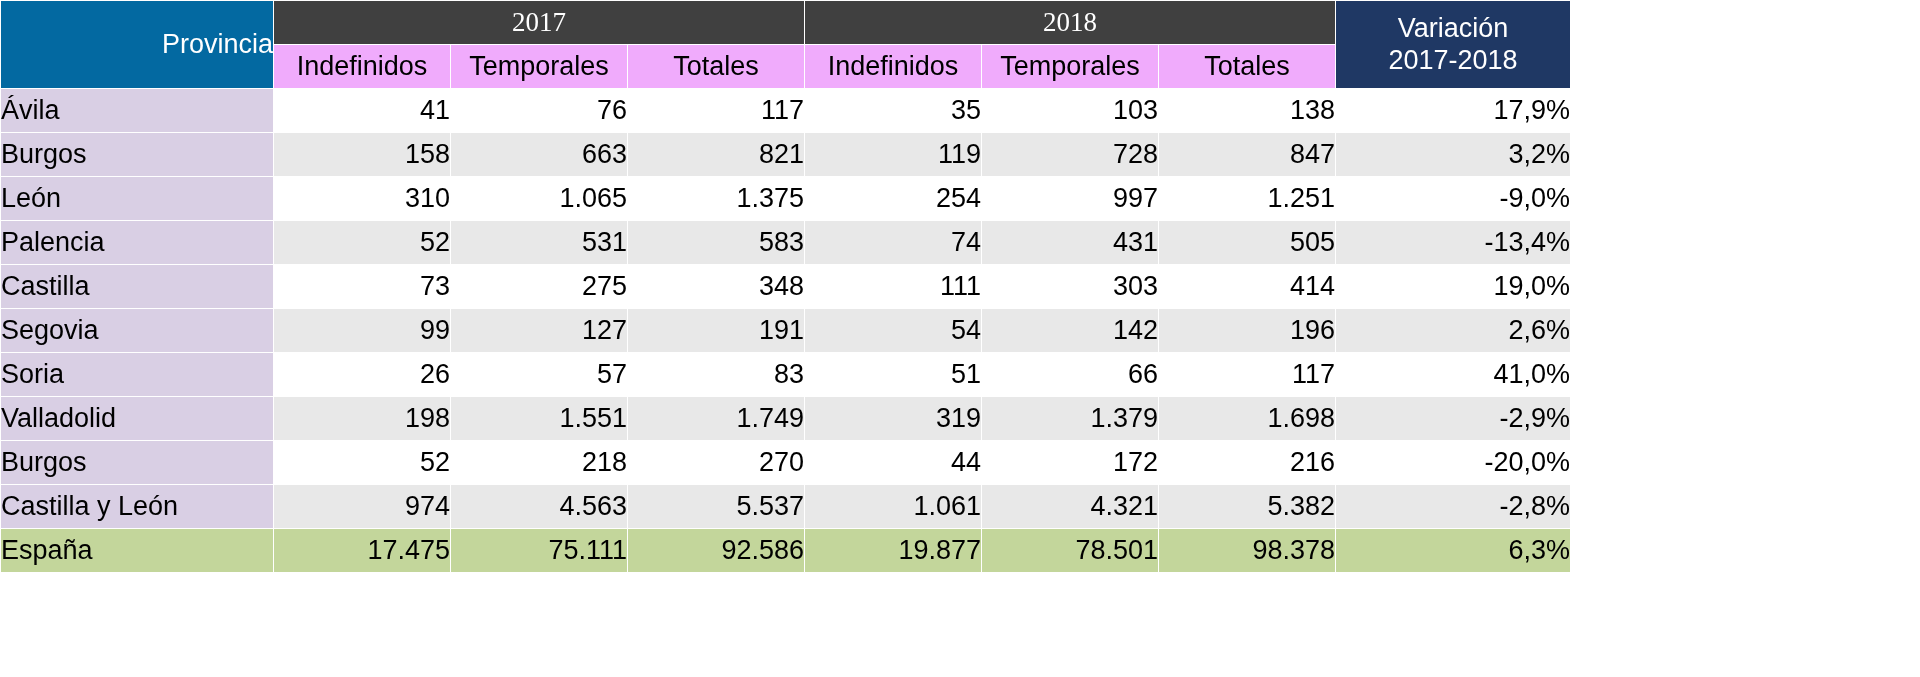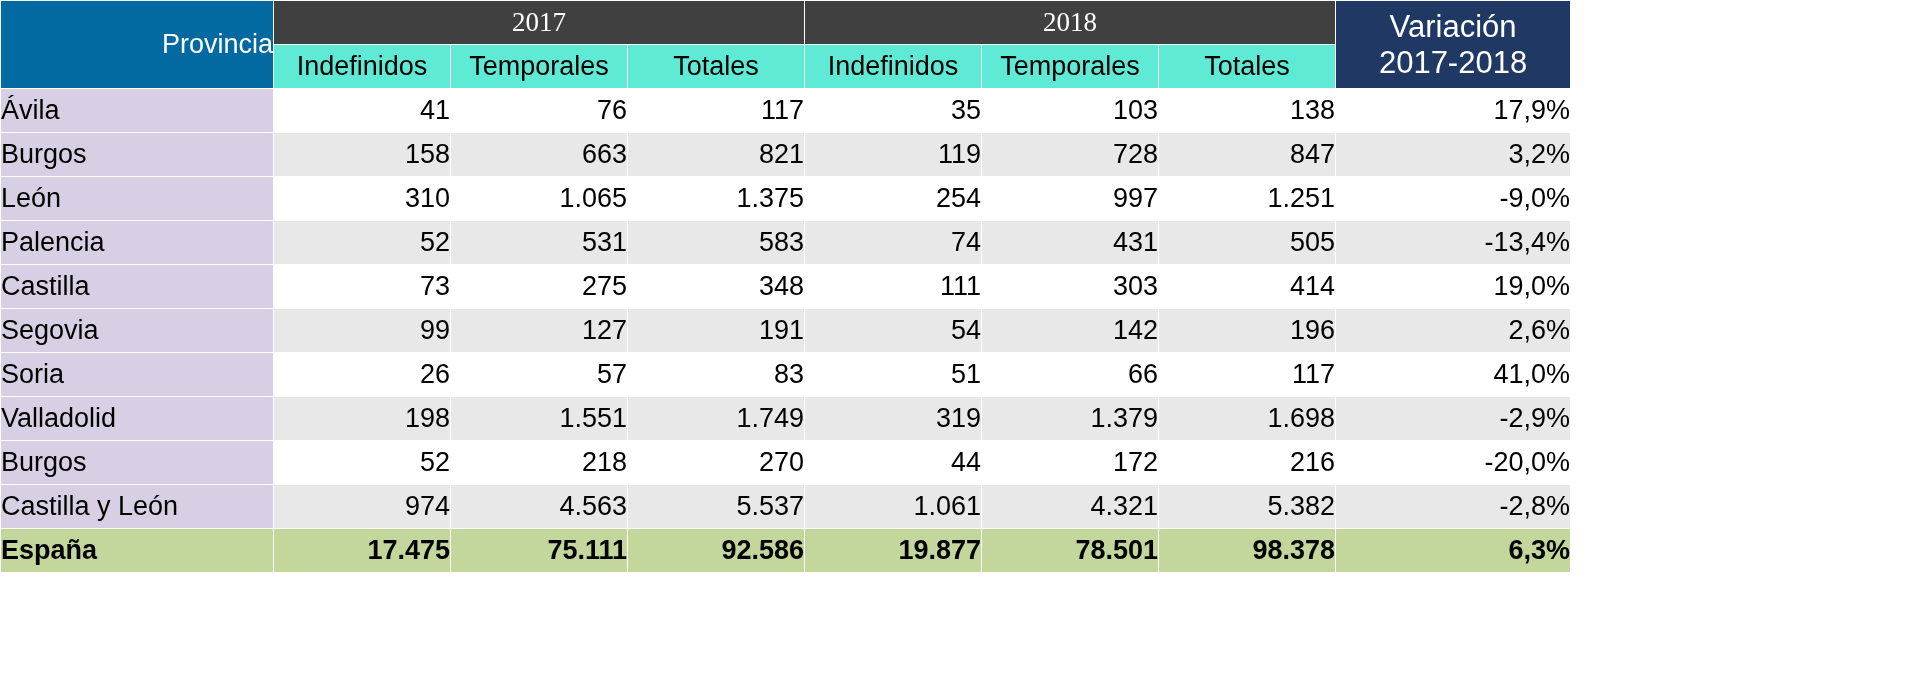--- a/index.html
+++ b/index.html
@@ -43,28 +43,28 @@
     color: #ffffff;
     font-size: 27px;
     text-align: center;
     height: 43px;
     vertical-align: middle;
     font-family: Liberation Serif, serif;
   }
   .hdr-var {
     background: #1f3864;
     color: #ffffff;
-    font-size: 31px;
+    font-size: 27px;
     text-align: center;
     vertical-align: middle;
     line-height: 1.15;
     height: 86px;
   }
   .hdr-sub {
-    background: #5eead4;
+    background: #f0abfc;
     color: #000000;
     font-size: 27px;
     text-align: center;
     height: 43px;
     vertical-align: middle;
   }
   
   td.prov {
     background: #d9cfe4;
     color: #000000;
@@ -86,21 +86,21 @@
   tr.alt td.num {
     background: #e8e8e8;
     margin-left: 38px;
   }
   tr.bold td.prov, tr.bold td.num {
     font-weight: normal;
   }
   tr.total-espana td.prov,
   tr.total-espana td.num {
     background: #c3d69b;
-    font-weight: bold;
+    font-weight: normal;
   }
   
   col.c-prov { width: 273px; }
   col.c-num  { width: 177px; }
   col.c-var  { width: 235px; }
 </style>
 </head>
 <body>
 
 <div class="table-wrap">

